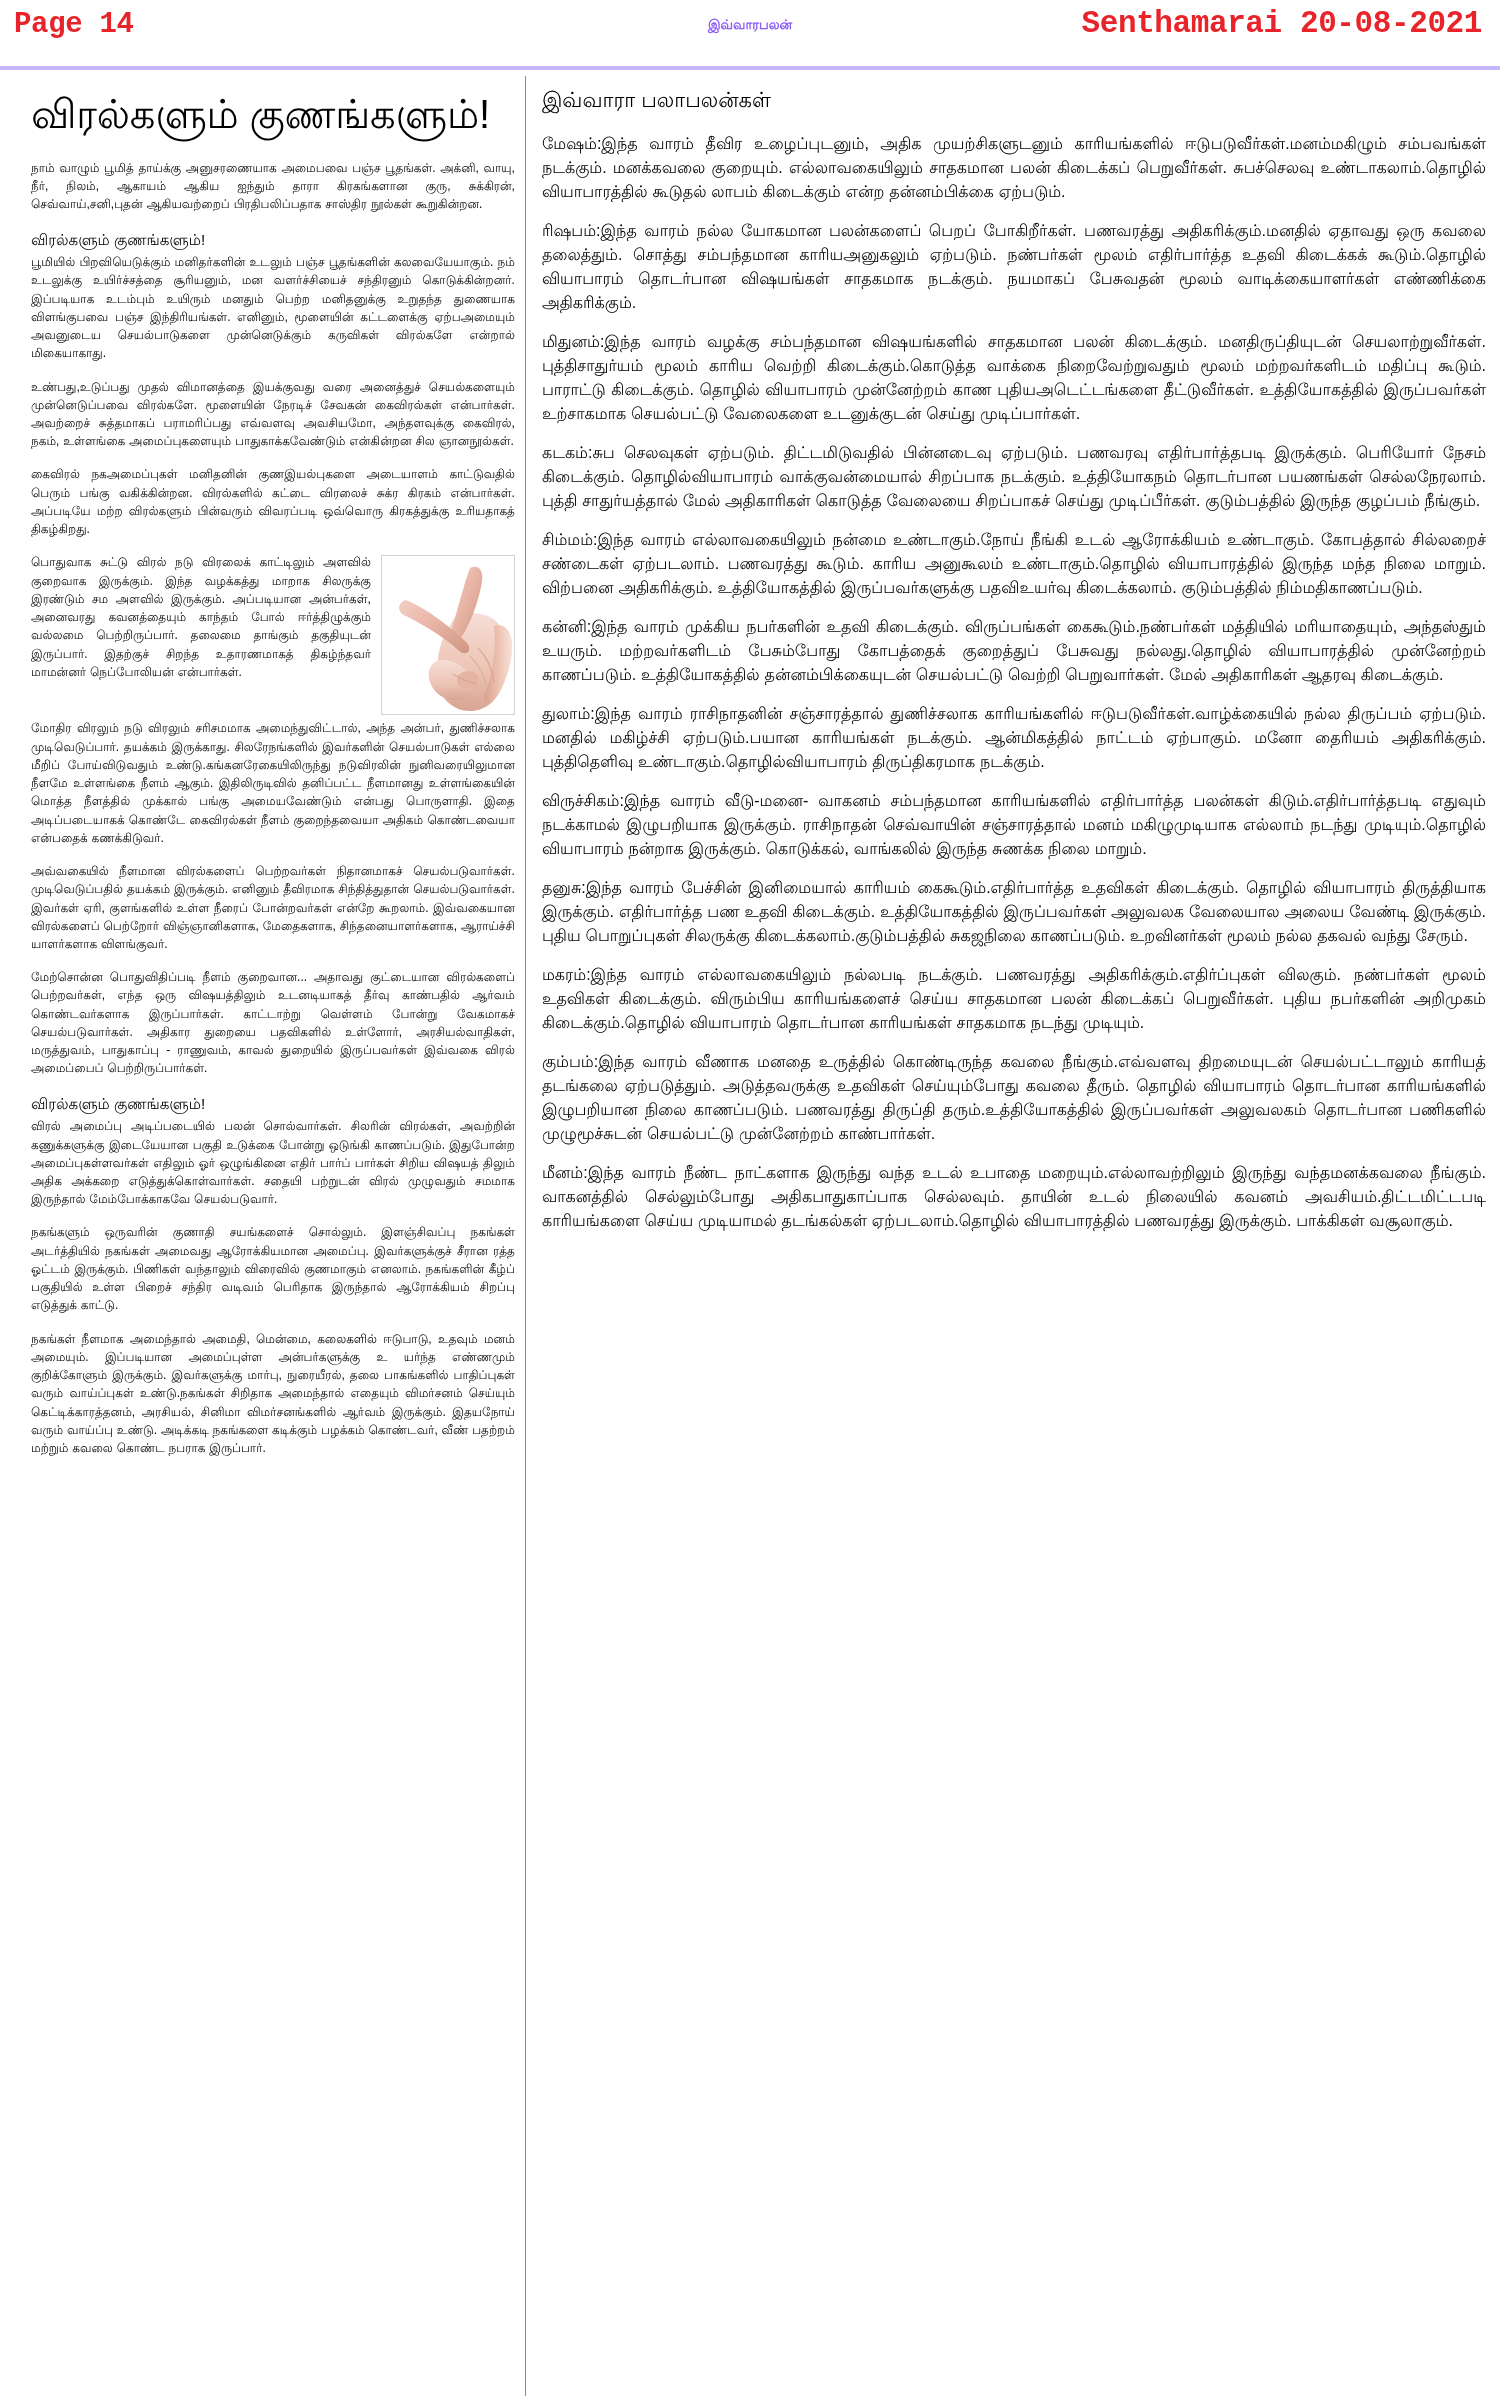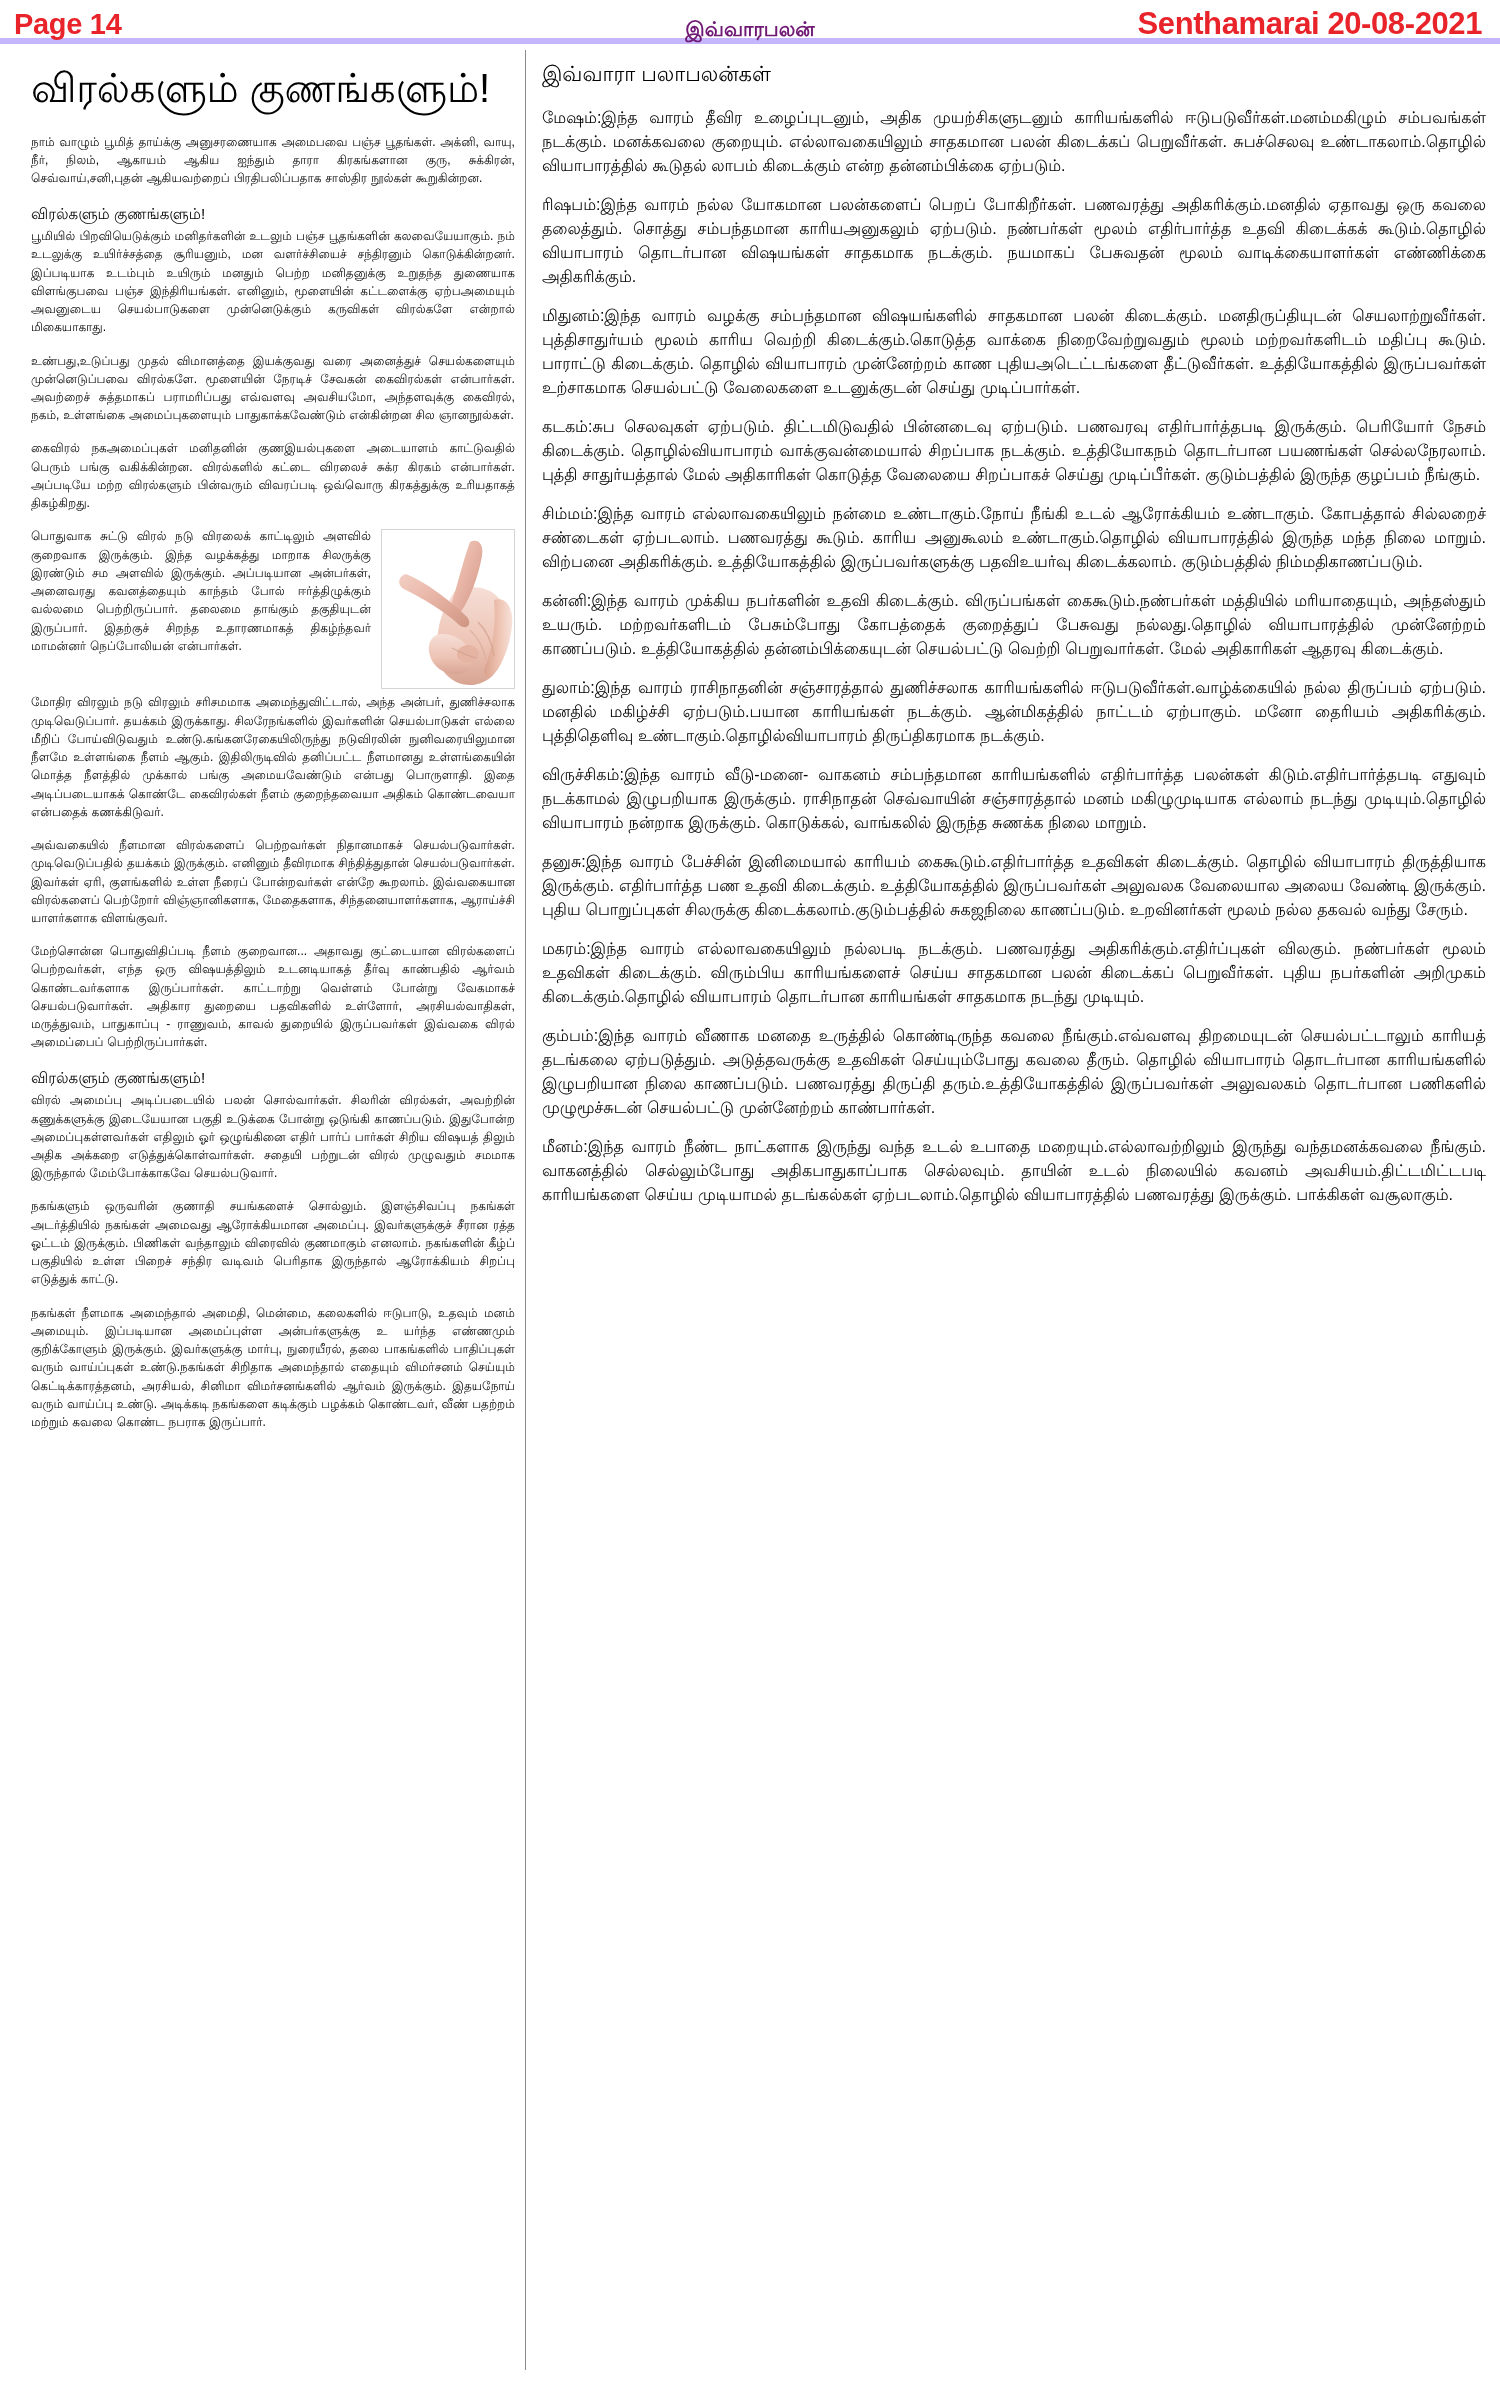--- a/index.html
+++ b/index.html
@@ -7,32 +7,33 @@
     width:1500px;height:2400px;
     font-family:"Liberation Sans","DejaVu Sans",sans-serif;
     color:#000;
     -webkit-font-smoothing:none;
   }
   .page{width:1500px;height:2400px;position:relative;box-sizing:border-box;overflow:hidden;}
 
   
   .masthead{
     position:relative;
-    height:44px;
-    border-bottom:6px solid #c4b5fd;
+    height:70px;
+    border-bottom:4px solid #c4b5fd;
     box-sizing:border-box;
+    font-family:Liberation Mono, monospace;
   }
   .masthead .mh-left{
     position:absolute;left:14px;top:8px;
     color:#e8232a;font-weight:bold;font-size:29px;
     letter-spacing:-0.3px;
   }
   .masthead .mh-center{
     position:absolute;left:50%;top:18px;transform:translateX(-50%);
-    color:#701a75;font-weight:bold;font-size:20px;
+    color:#8b5cf6;font-weight:bold;font-size:13px;
   }
   .masthead .mh-right{
     position:absolute;right:18px;top:6px;
     color:#e8232a;font-weight:bold;font-size:31px;
     letter-spacing:-0.4px;
   }
 
   
   .body-wrap{
     position:relative;

